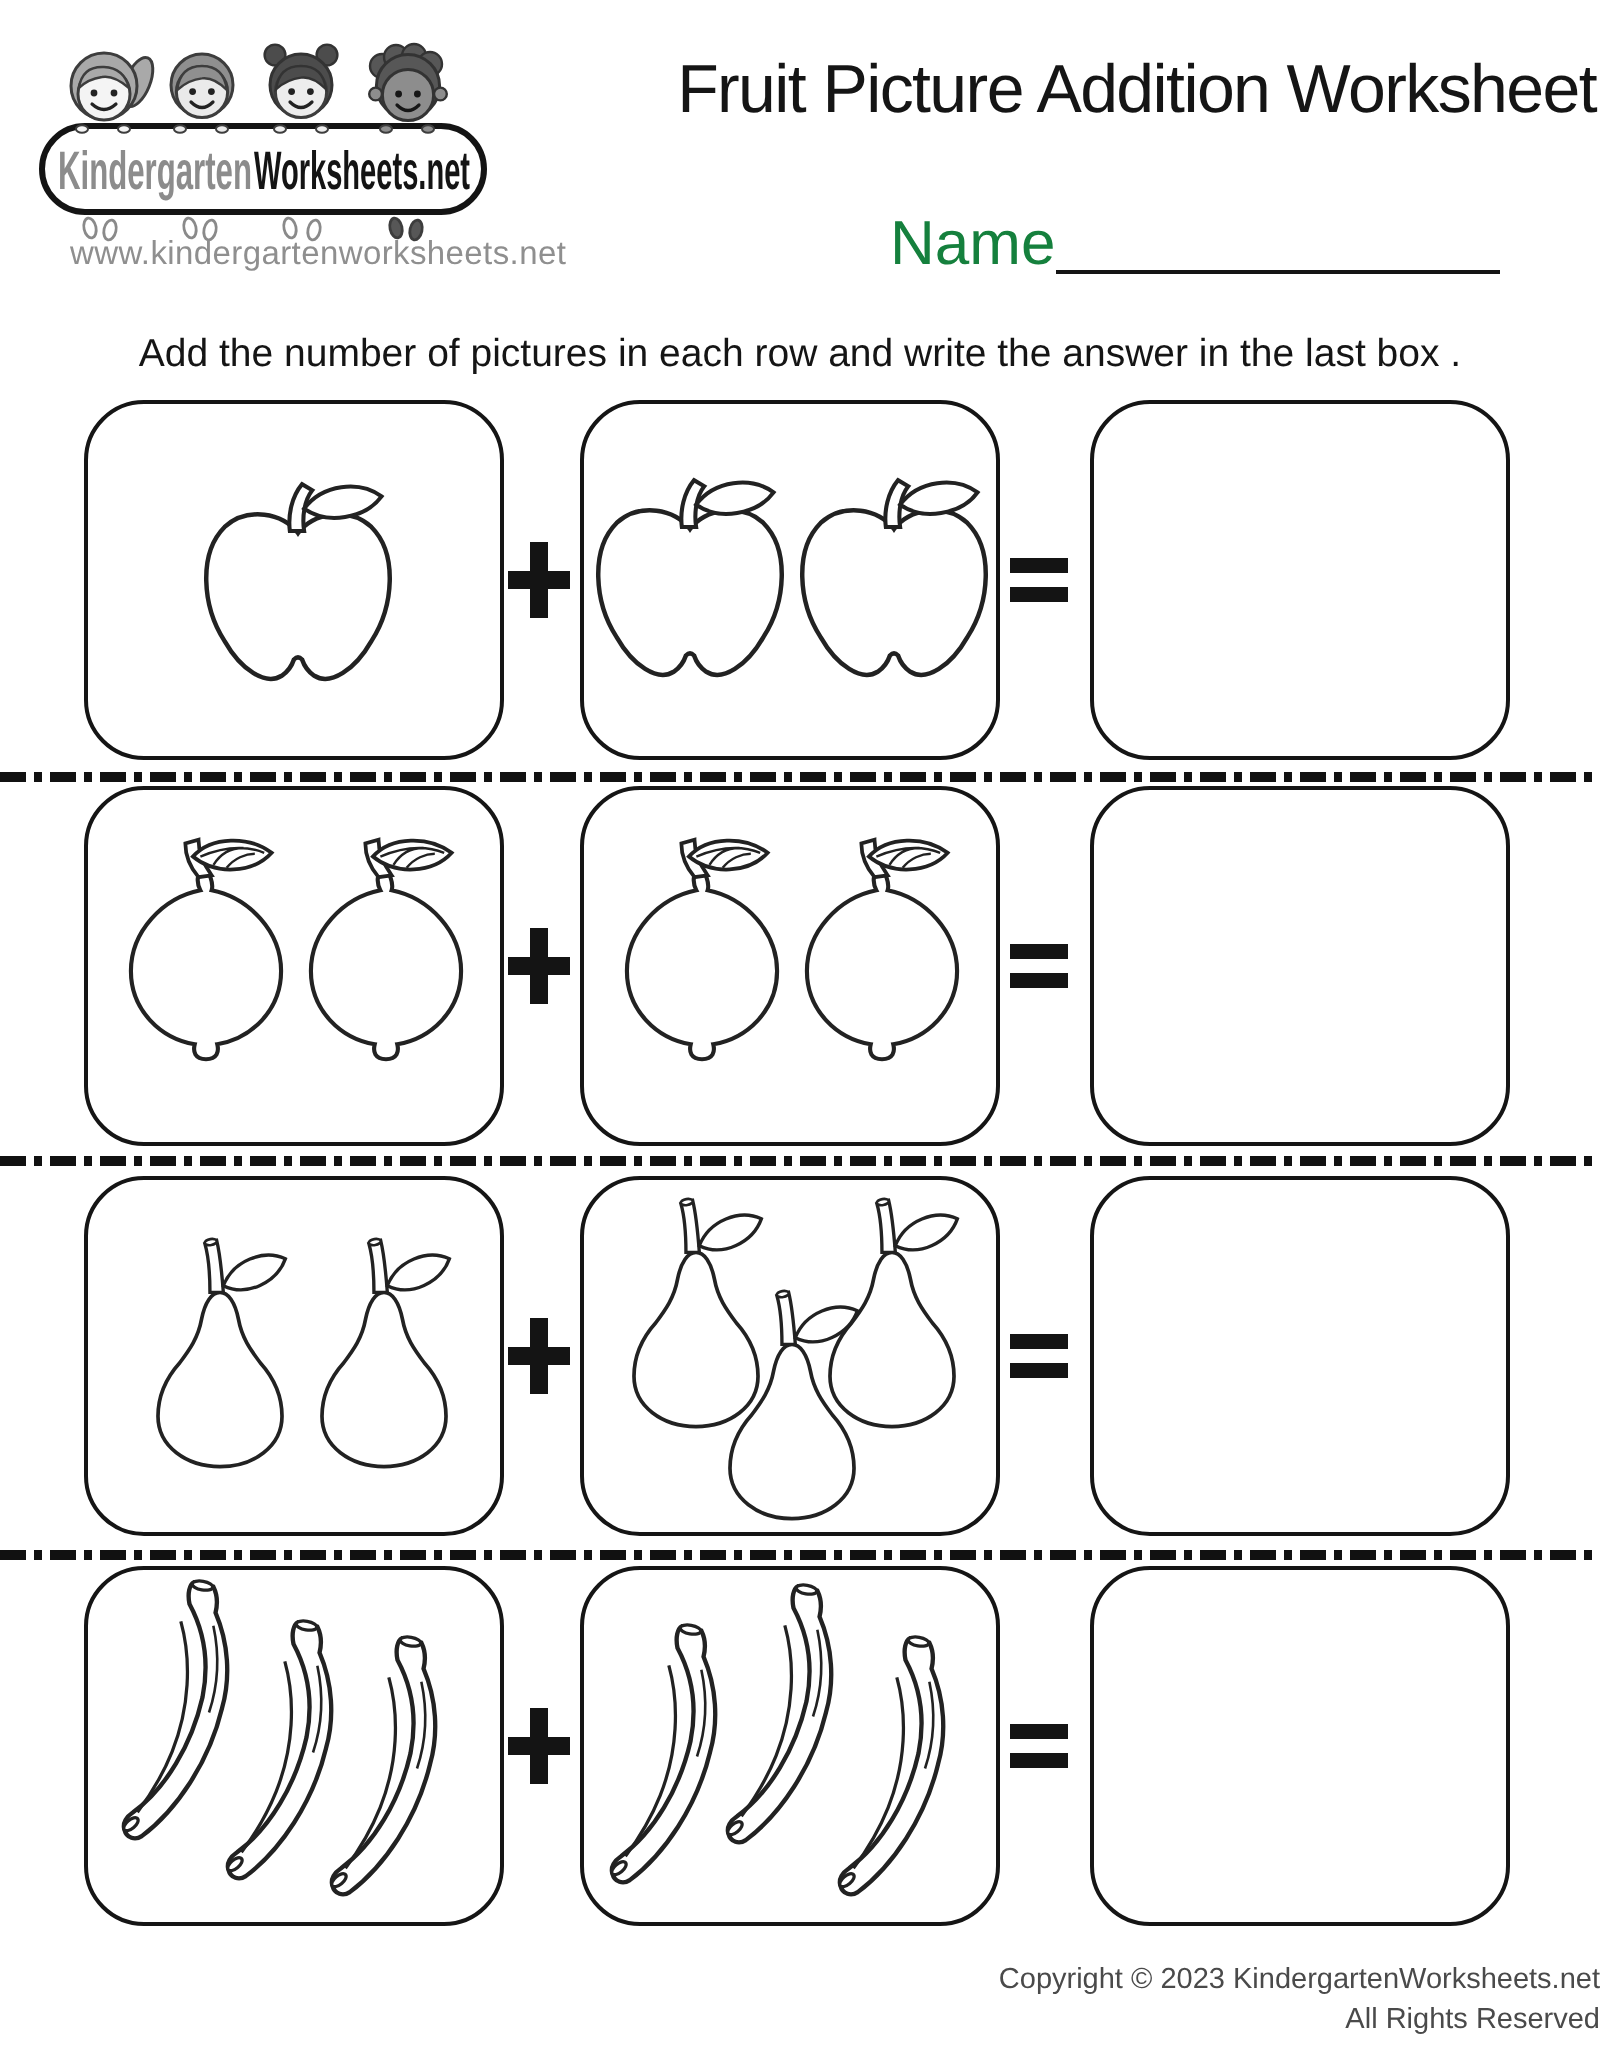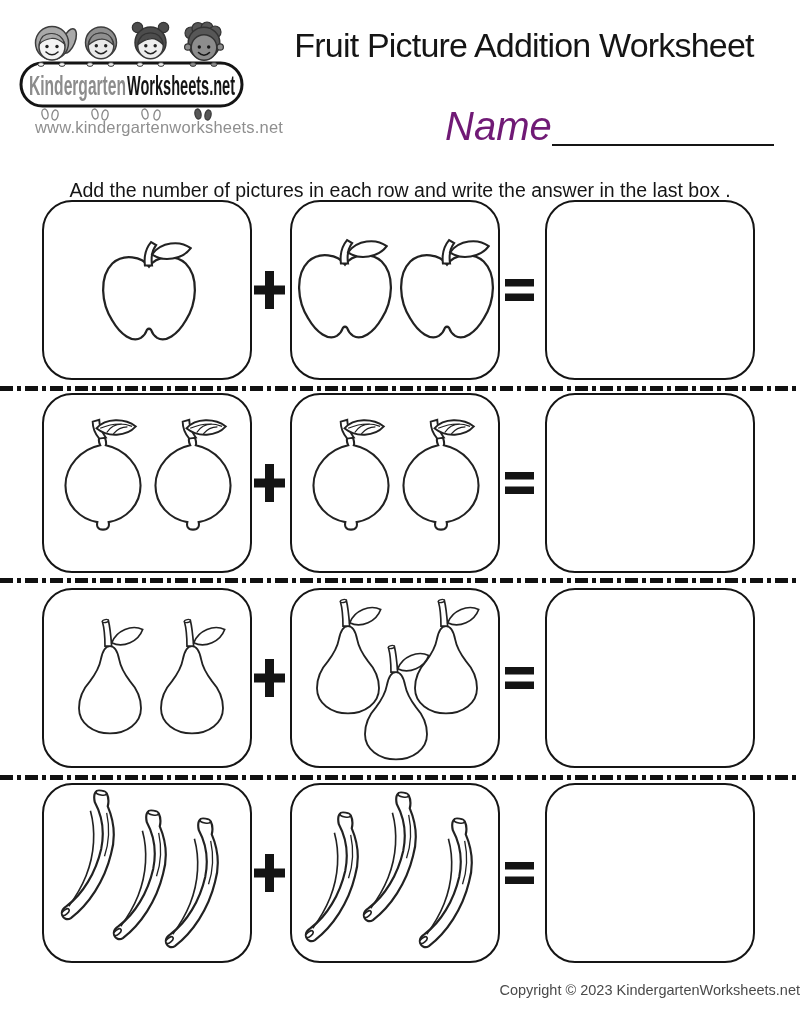--- a/index.html
+++ b/index.html
@@ -1,26 +1,26 @@
 <!DOCTYPE html>
 <html><head>
 <meta charset="utf-8">
 <style>
   html,body{margin:0;padding:0;background:#fff;}
   .page{position:relative;width:800px;height:1035px;background:#fff;overflow:hidden;
         font-family:"Liberation Sans",sans-serif;color:#151515;}
   .logo-svg{position:absolute;left:10px;top:14px;width:238px;height:112px;}
   .site-url{position:absolute;left:13px;top:118px;font-size:16.5px;color:#8f8f8f;letter-spacing:.2px;margin-left:22px;}
-  .title{position:absolute;left:250px;top:26px;width:548px;text-align:center;
+  .title{position:absolute;left:250px;top:26px;width:548px;text-align:right;
          font-size:34px;letter-spacing:-0.8px;color:#151515;white-space:nowrap;}
   .name-wrap{position:absolute;left:445px;top:104px;display:flex;align-items:flex-end;}
-  .name-label{font-size:40px;color:#701a75;font-style:italic;}
+  .name-label{font-size:31px;color:#15803d;}
   .name-line{width:222px;height:0;border-bottom:2.5px solid #151515;margin-bottom:3px;}
   .instruction{position:absolute;left:0;top:166px;width:800px;text-align:center;
-               font-size:19.5px;color:#151515;margin-top:13px;}
+               font-size:19.5px;color:#151515;}
   .row{position:absolute;left:0;width:800px;height:180px;}
   .fruit-box,.answer-box{position:absolute;top:0;width:210px;height:180px;
         border:2.5px solid #151515;border-radius:30px;background:#fff;box-sizing:border-box;}
   .fruit{position:absolute;}
   .op{position:absolute;top:0;height:180px;display:flex;align-items:center;justify-content:center;}
   .sep{position:absolute;left:0;width:800px;height:5px;
        background:repeating-linear-gradient(90deg,#111 0 13px,transparent 13px 17px,#111 17px 21px,transparent 21px 25px);}
   .footer{position:absolute;left:0;top:981px;width:800px;text-align:right;
           color:#4a4a4a;font-size:14.5px;line-height:1.35;}
   .defs-svg{position:absolute;width:0;height:0;}
@@ -275,15 +275,16 @@
         </div>
         <div class="answer-box" style="left: 545px;"></div>
       </div>
       <div class="sep" style="top: 386px;"></div>
       <div class="sep" style="top: 578px;"></div>
       <div class="sep" style="top: 775px;"></div>
     </div>
 
   <div class="footer">
     <div>Copyright © 2023 KindergartenWorksheets.net</div>
+    <div>All Rights Reserved</div>
   </div>
 
 </div>
 
 </body></html>

